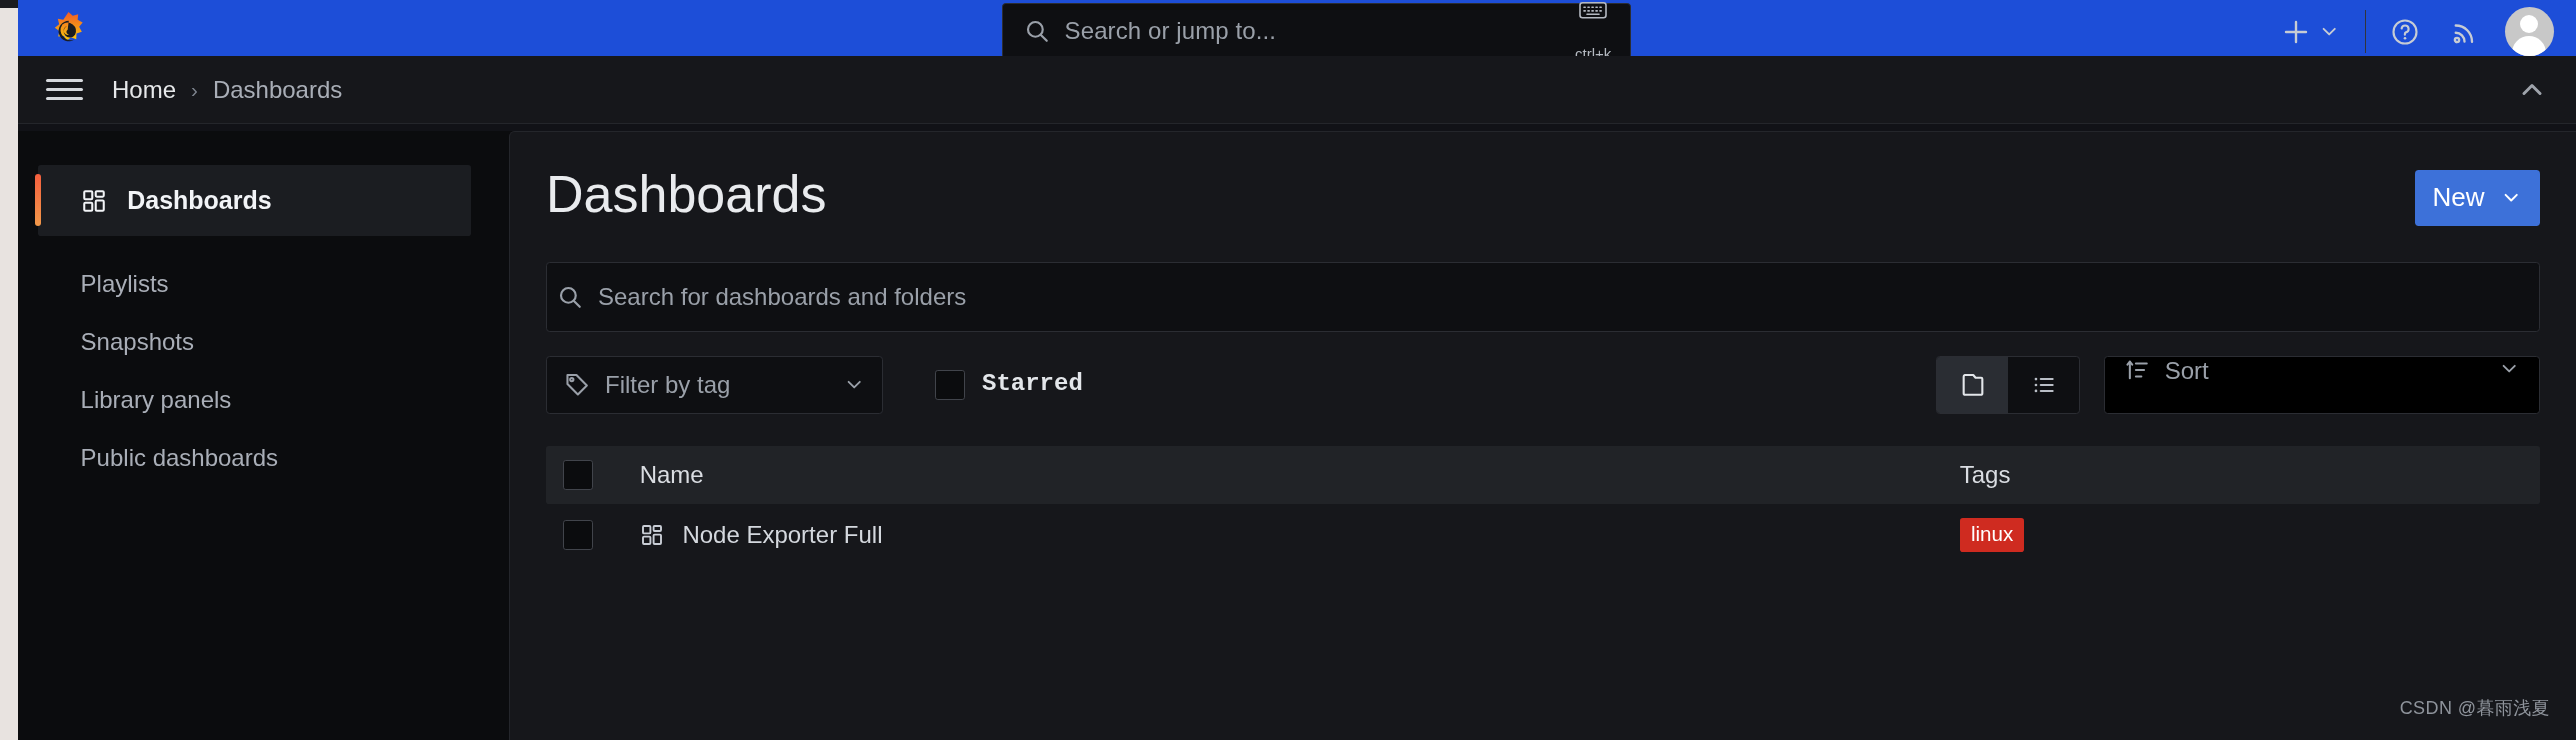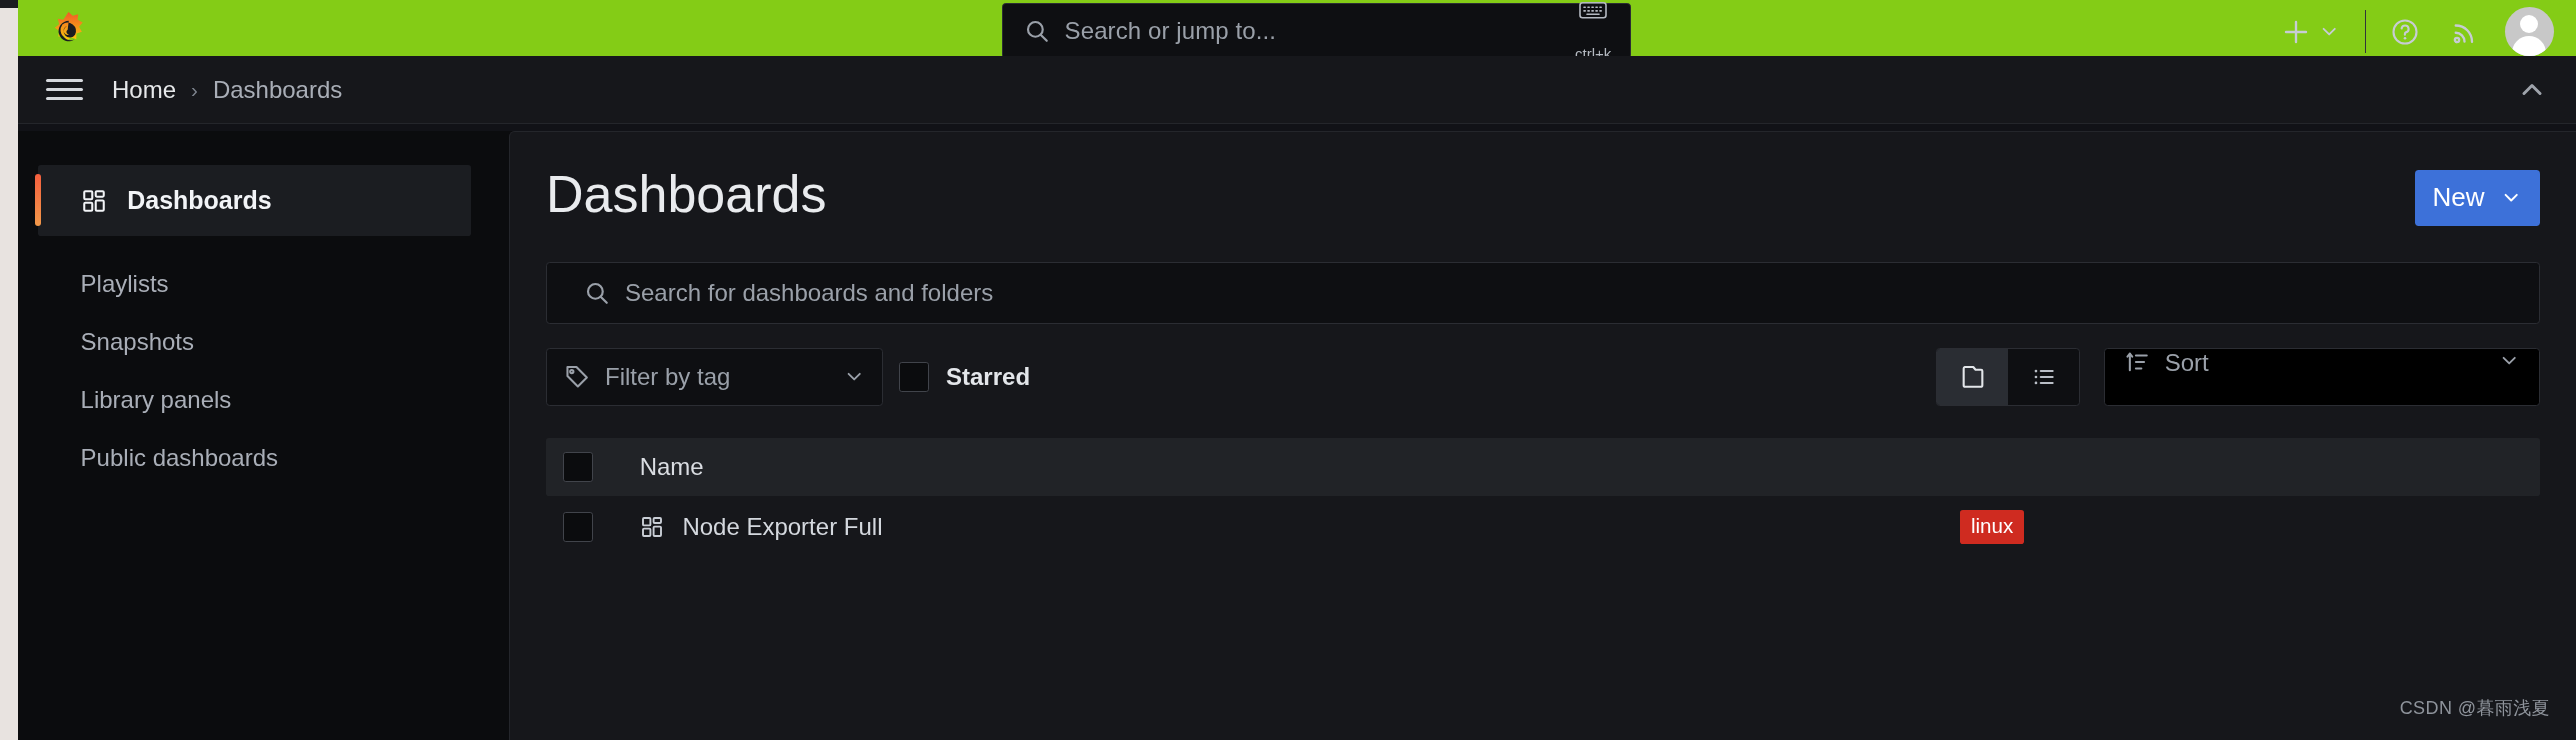--- a/index.html
+++ b/index.html
@@ -32,21 +32,21 @@
     left: 0; top: 0;
     width: 18px; height: 7.5px;
     background: #1b1c20;
   }
 
   
   .topnav {
     position: absolute;
     left: 18px; top: 0;
     width: 2558px; height: 63px;
-    background: #84cc16;
+    background: #1d4ed8;
     border-bottom: 0.9px solid #24262b;
     display: flex;
     align-items: center;
   }
 
   .brand-logo {
     position: absolute;
     left: 30px; top: 11.2px;
     width: 41px; height: 41px;
   }
@@ -263,28 +263,28 @@
     align-items: center;
     gap: 15px;
     cursor: pointer;
     font-family: inherit;
     margin-top: 3.7px;
   }
 
   
   .dash-search {
     margin-top: 36px;
-    height: 62px;
+    height: 70px;
     background: #0e0f12;
     border: 0.9px solid #2b2d33;
     border-radius: 3.7px;
     display: flex;
     align-items: center;
     gap: 15px;
-    padding: 0 37px;
+    padding: 0 10px;
   }
   .dash-search .ds-text {
     color: #9aa0a9;
     font-size: 24px;
   }
 
   
   .filter-row {
     margin-top: 24px;
     height: 58px;
@@ -302,23 +302,25 @@
     gap: 15px;
     padding: 0 17px;
     color: #9aa0a9;
     font-size: 24px;
     cursor: pointer;
   }
   .tag-filter .tf-label { flex: 1; }
 
   .starred-wrap {
     display: flex;
-    align-items: center;
+    align-items: flex-start;
     gap: 17px;
+    margin-left: 36px;
     cursor: pointer;
+    font-family: Liberation Mono, monospace;
   }
   .checkbox {
     width: 30px; height: 30px;
     border: 1.9px solid #41444b;
     border-radius: 2.8px;
     background: #0b0c0e;
   }
   .starred-label {
     color: #e3e6ea;
     font-size: 24px;
@@ -664,20 +666,21 @@
         </div>
       </div>
 
       <div class="results">
 
         <div class="res-header">
           <div class="col-check">
             <span class="checkbox"></span>
           </div>
           <div class="col-name">Name</div>
+          <div class="col-tags">Tags</div>
         </div>
 
         <div class="res-row">
           <div class="col-check">
             <span class="checkbox"></span>
           </div>
           <div class="col-name">
             <span>
               <svg viewBox="0 0 24 24" width="24" height="24" fill="none" stroke="#c9ced6" stroke-width="1.9">
                 <rect x="3" y="3" width="7.4" height="7.4" rx="1"></rect>

